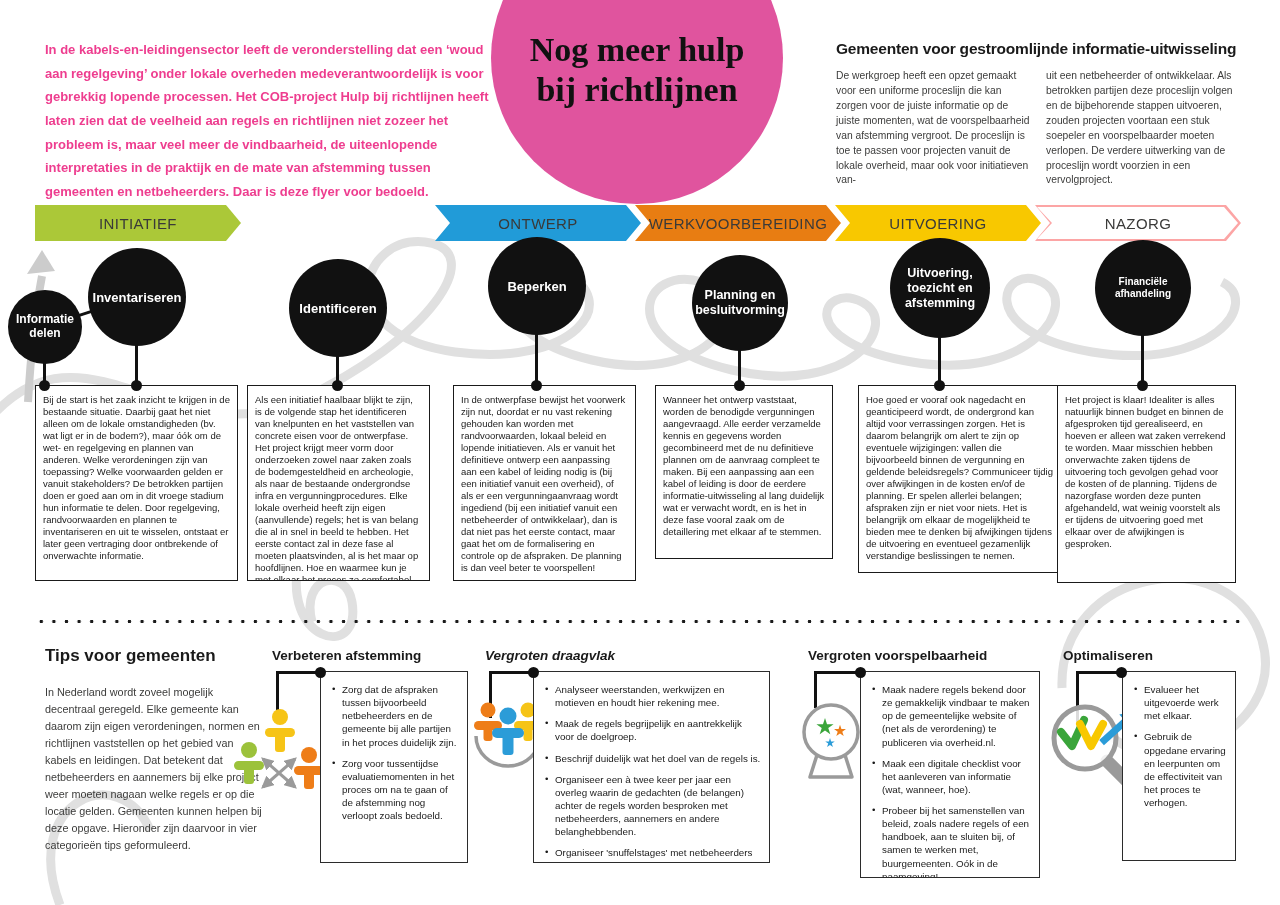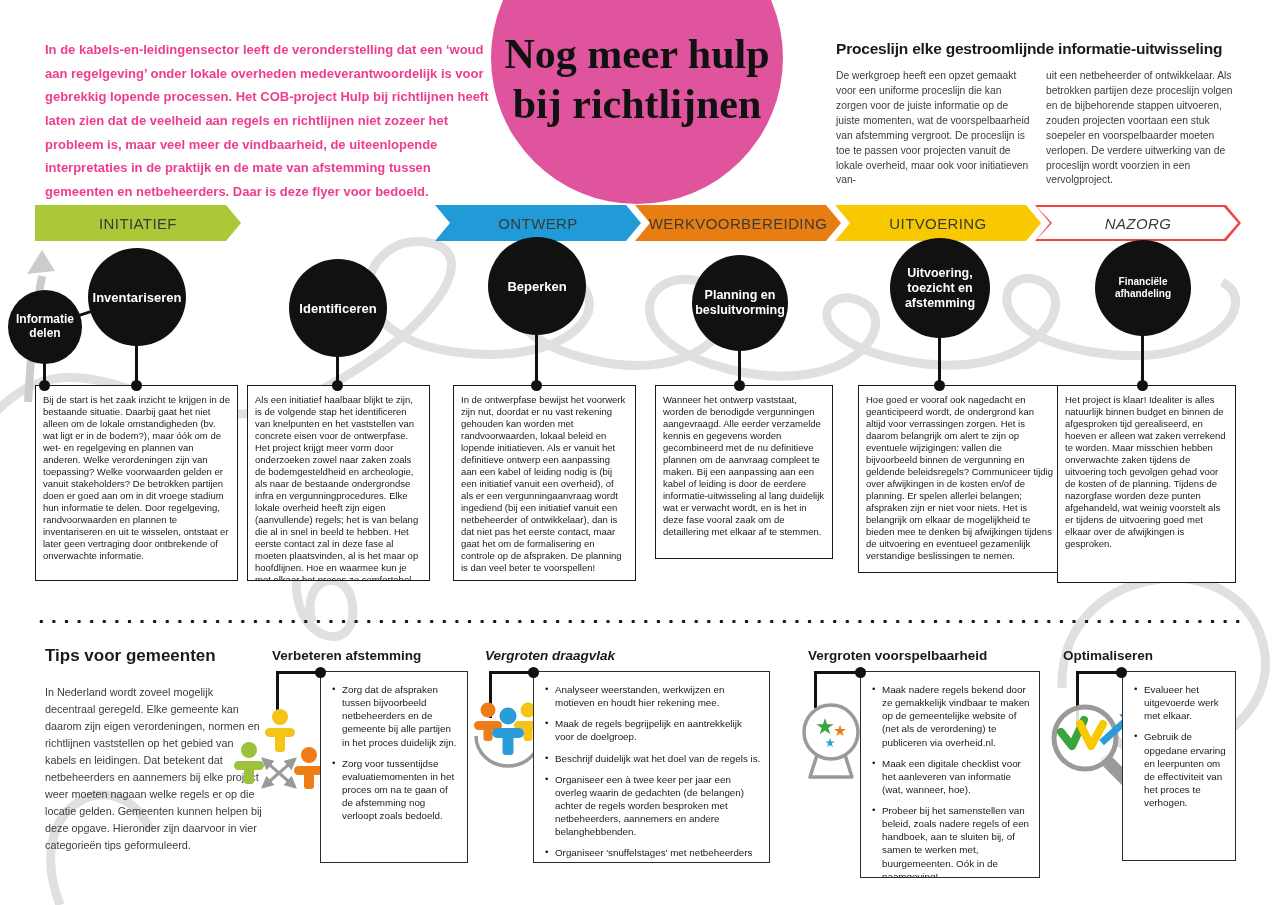--- a/index.html
+++ b/index.html
@@ -8,41 +8,41 @@
   .bg{position:absolute;left:0;top:0;z-index:0;}
 
   
   .intro{position:absolute;left:45px;top:38px;width:452px;margin:0;
          font-size:13px;font-weight:bold;color:#ee3d8f;line-height:1.82;z-index:2;}
 
   
   .title-circle{position:absolute;left:491px;top:-88px;width:292px;height:292px;
                 border-radius:50%;background:#e0549e;z-index:2;}
   .title-text{position:absolute;top:118px;width:100%;text-align:center;
-              font-family:"Liberation Serif", serif;font-weight:bold;font-size:42px;
+              font-family:"Liberation Serif", serif;font-weight:bold;font-size:34px;
               line-height:1.18;color:#111;}
 
   
   .proces-heading{position:absolute;left:836px;top:40px;margin:0;width:440px;
                   font-size:15.5px;font-weight:bold;white-space:nowrap;letter-spacing:-0.2px;z-index:2;}
   .proces-col{position:absolute;top:69px;width:197px;margin:0;
               font-size:10.3px;line-height:1.45;color:#3c3c3b;z-index:2;}
   .pc1{left:836px;} .pc2{left:1046px;}
 
   
   .arrow{position:absolute;top:205px;width:206px;height:36px;z-index:2;
          display:flex;align-items:center;justify-content:center;
          font-size:15px;letter-spacing:0.4px;color:#3a3a39;
          clip-path:polygon(0 0,calc(100% - 15px) 0,100% 50%,calc(100% - 15px) 100%,0 100%,15px 50%);}
   .a0{left:35px;background:#abc838;clip-path:polygon(0 0,calc(100% - 15px) 0,100% 50%,calc(100% - 15px) 100%,0 100%);}
   .a1{left:235px;background:#44a336;}
   .a2{left:435px;background:#219bd8;}
   .a3{left:635px;background:#e87d12;}
   .a4{left:835px;background:#f8c800;}
-  .a5{left:1035px;background:#ef4444;font-style:italic;}
+  .a5{left:1035px;background:#fca5a5;}
   .nazorg-inner{position:absolute;left:0;top:0;width:100%;height:100%;background:#fff;
      clip-path:polygon(2px 2px,calc(100% - 17px) 2px,calc(100% - 3px) 50%,calc(100% - 17px) calc(100% - 2px),2px calc(100% - 2px),17px 50%);}
   .arrow span{position:relative;z-index:1;}
 
   
   .node{position:absolute;border-radius:50%;background:#111;color:#fff;z-index:4;
         display:flex;align-items:center;justify-content:center;text-align:center;
         font-weight:bold;padding:4px;box-sizing:border-box;}
   .n1{left:8px;top:290px;width:74px;height:74px;font-size:12px;line-height:1.15;}
   .n2{left:88px;top:248px;width:98px;height:98px;font-size:13px;}
@@ -127,21 +127,21 @@
 
   <p class="intro" style="color: rgb(238, 61, 143);">In de kabels-en-leidingensector leeft de veronderstelling dat een ‘woud aan regelgeving’ onder lokale overheden medeverantwoordelijk is voor gebrekkig lopende processen. Het COB-project Hulp bij richtlijnen heeft laten zien dat de veelheid aan regels en richtlijnen niet zozeer het probleem is, maar veel meer de vindbaarheid, de uiteenlopende interpretaties in de praktijk en de mate van afstemming tussen gemeenten en netbeheerders. Daar is deze flyer voor bedoeld.</p>
 
   <div class="title-circle" style="background: rgb(224, 84, 158);">
     <div class="title-text">
       <span>Nog meer hulp</span><br>
       <span>bij richtlijnen</span>
     </div>
   </div>
 
-  <h2 class="proces-heading">Proceslijn elke gestroomlijnde informatie-uitwisseling</h2>
+  <h2 class="proces-heading">Gemeenten voor gestroomlijnde informatie-uitwisseling</h2>
   <p class="proces-col pc1">De werkgroep heeft een opzet gemaakt voor een uniforme proceslijn die kan zorgen voor de juiste informatie op de juiste momenten, wat de voorspelbaarheid van afstemming vergroot. De proceslijn is toe te passen voor projecten vanuit de lokale overheid, maar ook voor initiatieven van-</p>
   <p class="proces-col pc2">uit een netbeheerder of ontwikkelaar. Als betrokken partijen deze proceslijn volgen en de bijbehorende stappen uitvoeren, zouden projecten voortaan een stuk soepeler en voorspelbaarder moeten verlopen. De verdere uitwerking van de proceslijn wordt voorzien in een vervolgproject.</p>
 
   <div class="arrow a0" style="background: rgb(171, 200, 56);">
       <span>INITIATIEF</span>
     </div>
   <div class="arrow a2" style="background: rgb(33, 155, 216);">
       <span>ONTWERP</span>
     </div>
   <div class="arrow a4" style="background: rgb(248, 200, 0);">

